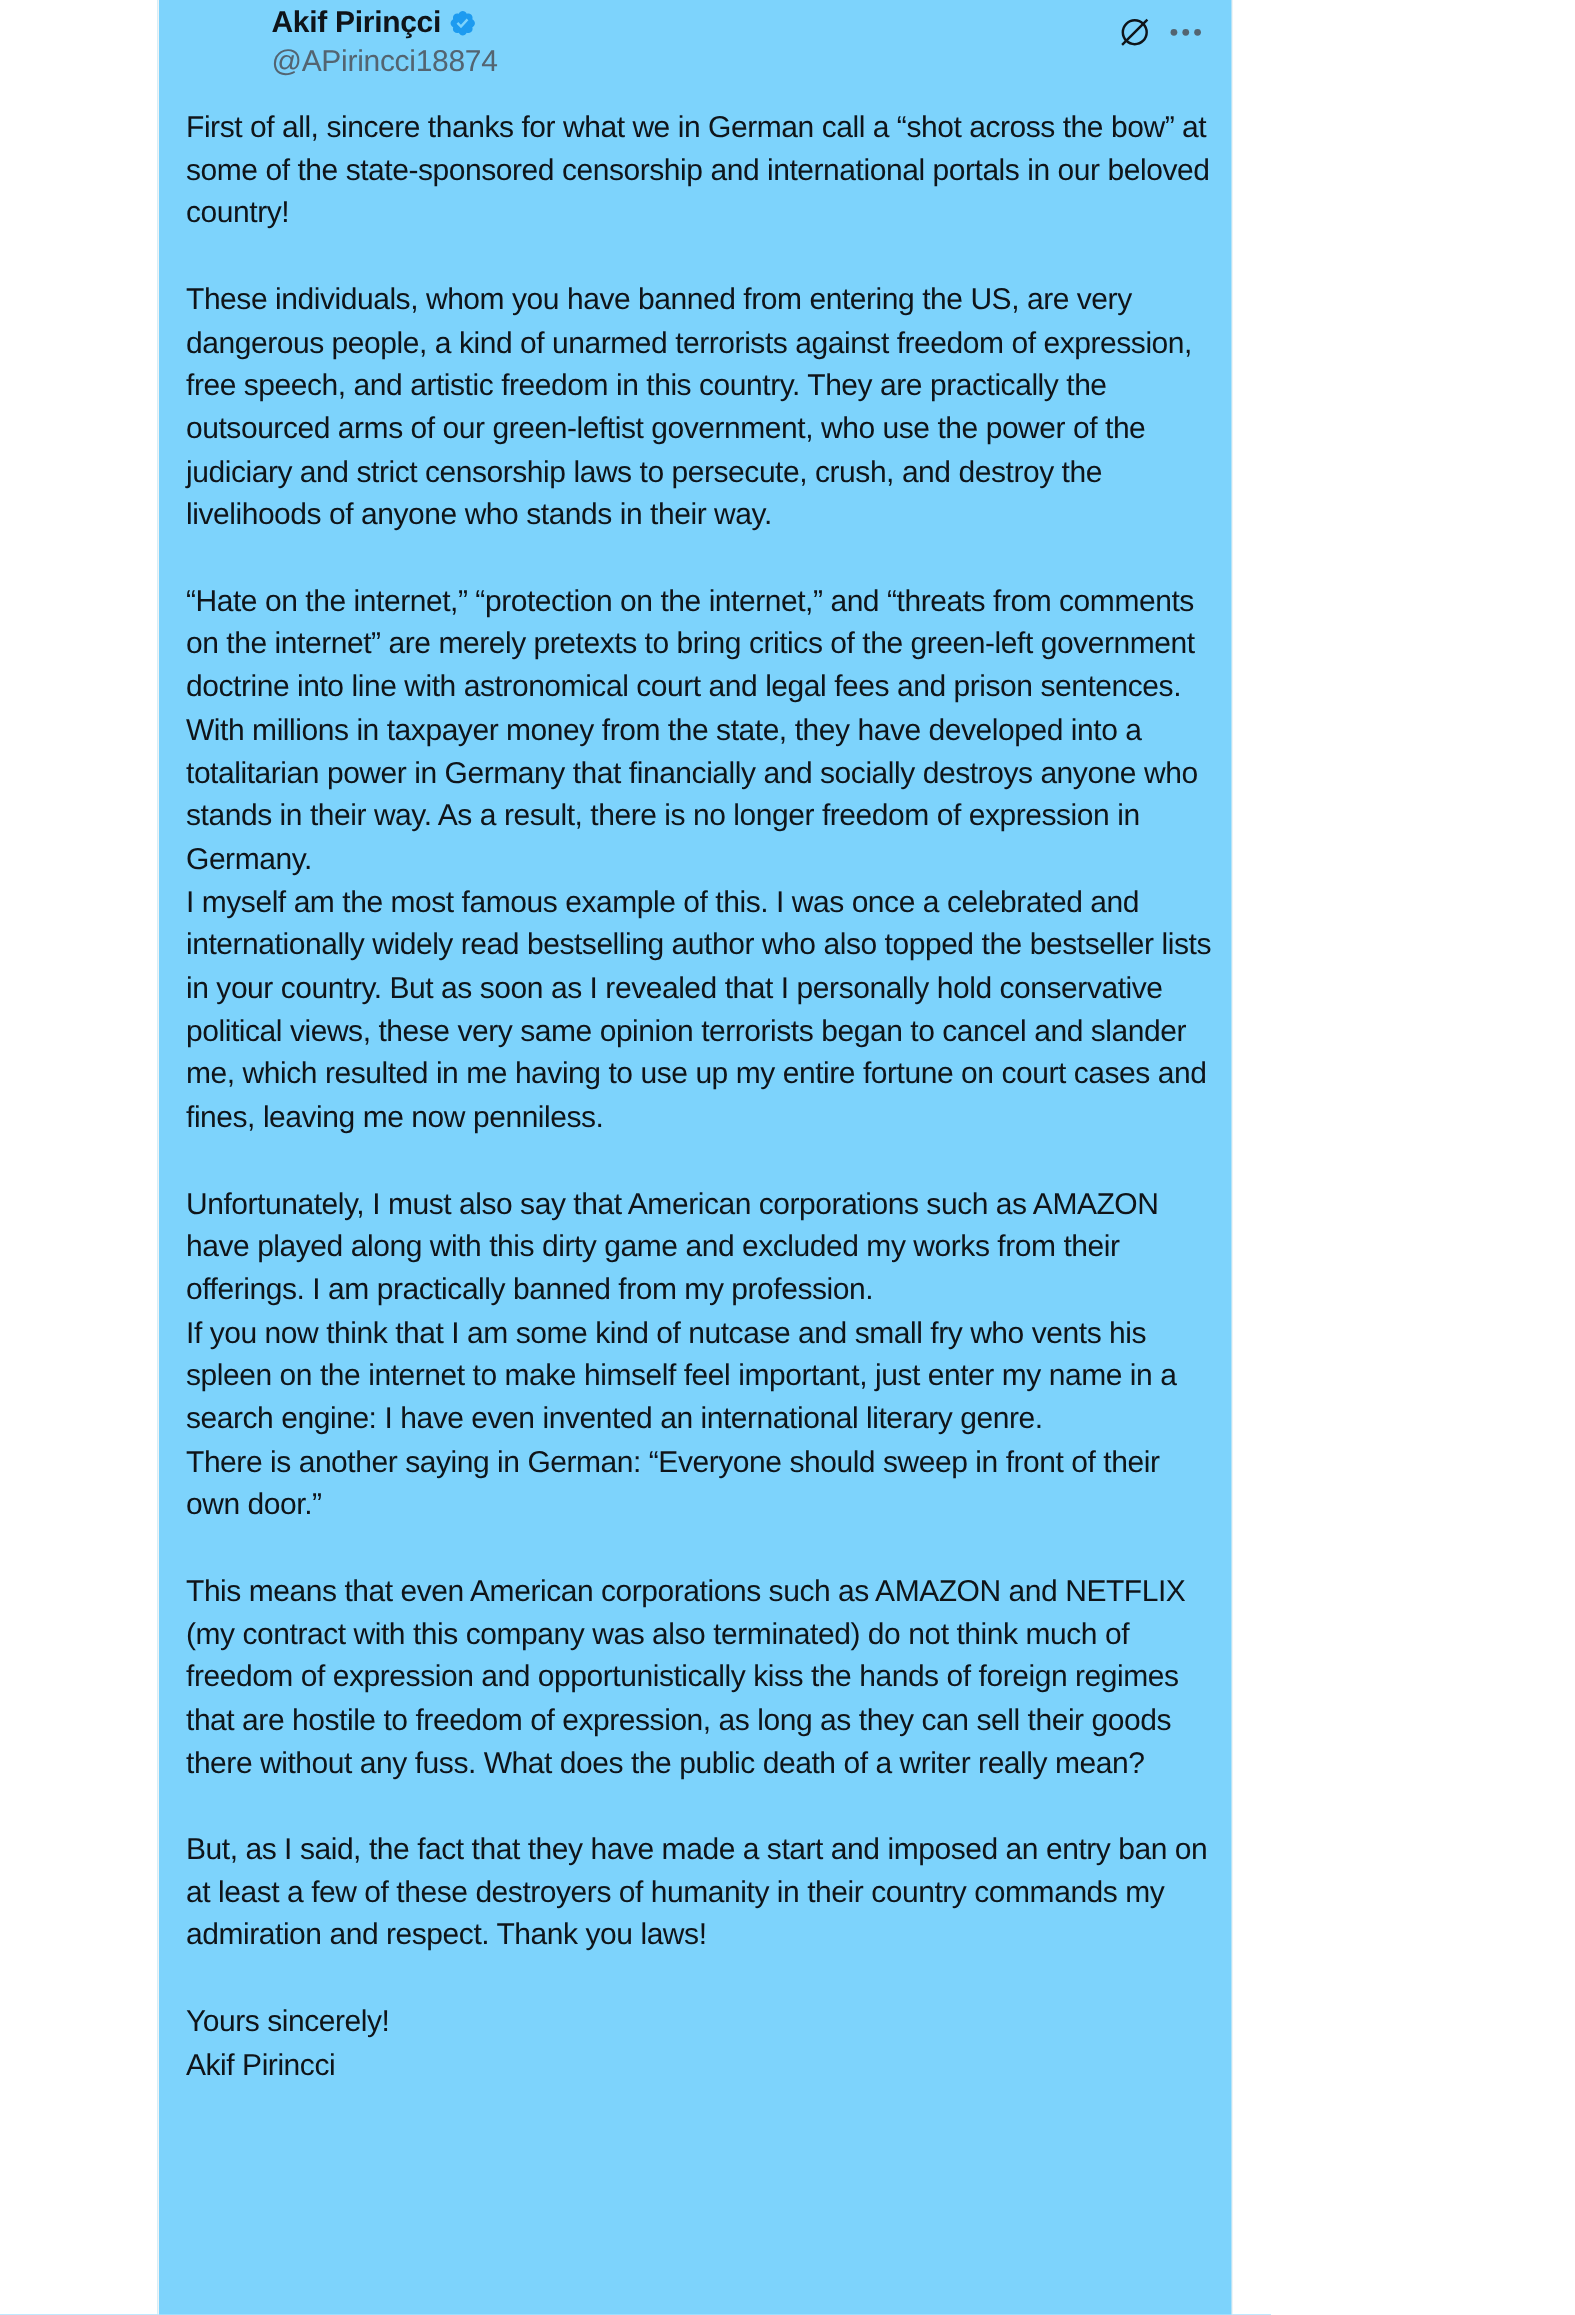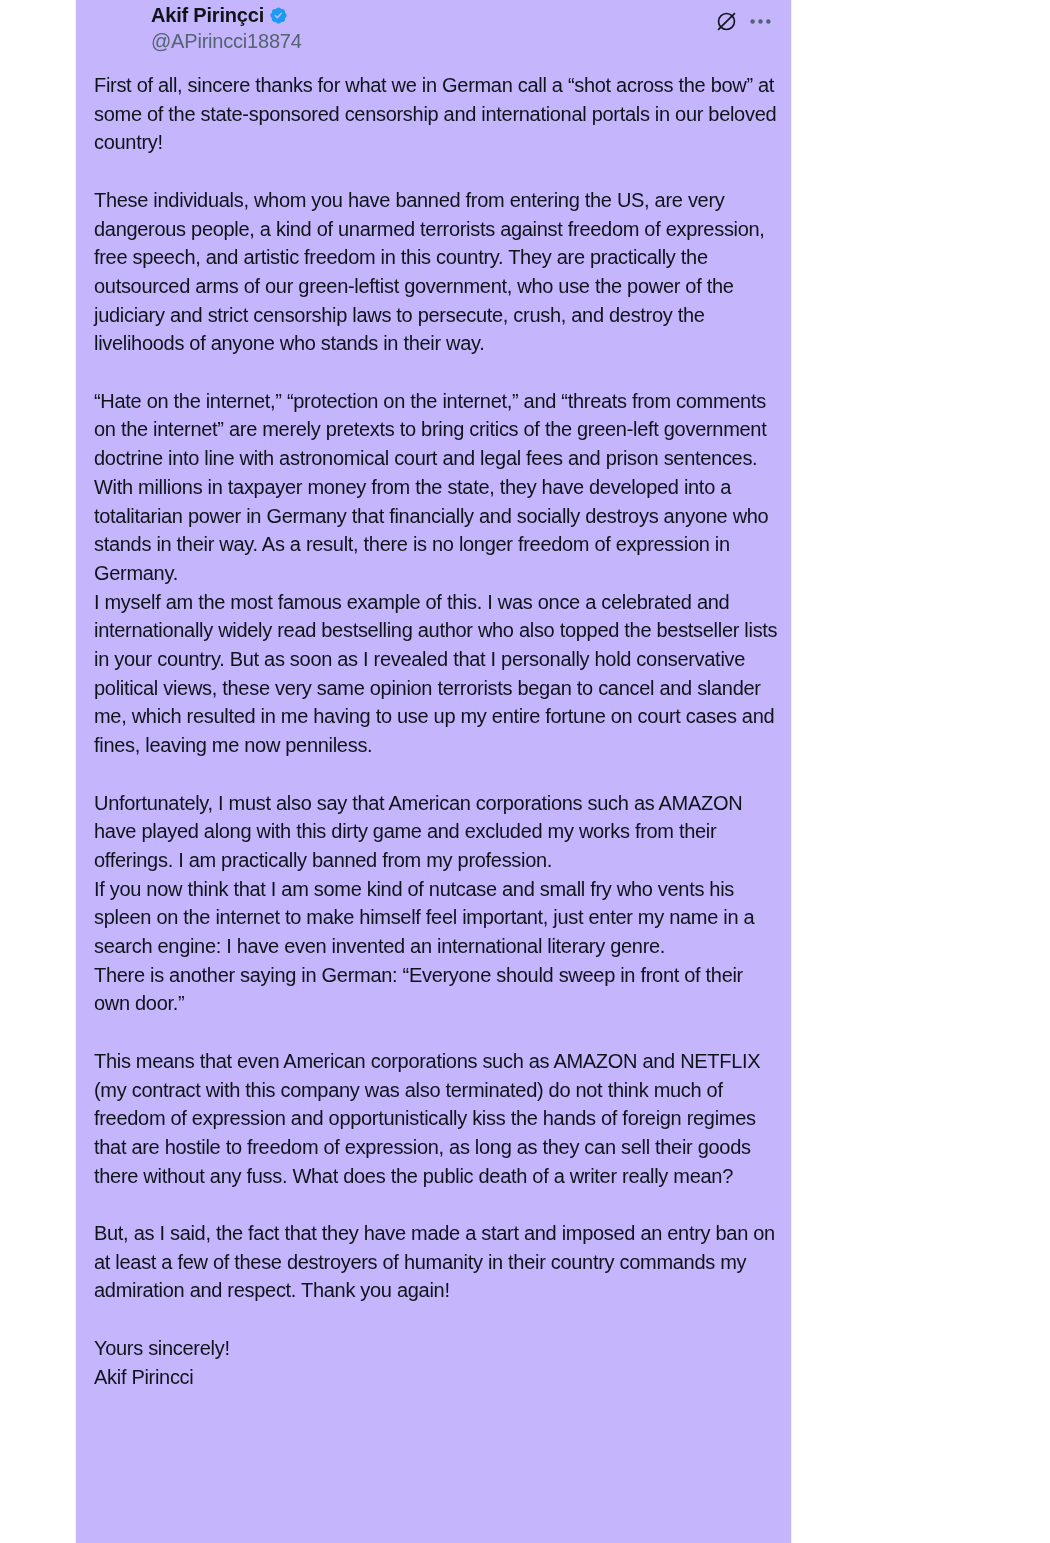--- a/index.html
+++ b/index.html
@@ -7,24 +7,24 @@
   body {
     width: 1050px;
     height: 1543px;
     background: #ffffff;
     overflow: hidden;
     font-family: "Liberation Sans", sans-serif;
     color: #0f1419;
   }
   .tweet-card {
     position: relative;
-    margin-left: 75px;
+    margin-left: 105px;
     width: 717px;
     height: 1543px;
-    background: #c4b5fd;
+    background: #7dd3fc;
     border-left: 1px solid #eff3f4;
     border-right: 1px solid #eff3f4;
   }
   .avatar {
     position: absolute;
     left: 19px;
     top: 1px;
     width: 48px;
     height: 48px;
     border-radius: 50%;
@@ -144,18 +144,18 @@
 
   <div class="tweet-text">
       <p>First of all, sincere thanks for what we in German call a “shot across the bow” at some of the state-sponsored censorship and international portals in our beloved country!</p>
       <p>These individuals, whom you have banned from entering the US, are very dangerous people, a kind of unarmed terrorists against freedom of expression, free speech, and artistic freedom in this country. They are practically the outsourced arms of our green-leftist government, who use the power of the judiciary and strict censorship laws to persecute, crush, and destroy the livelihoods of anyone who stands in their way.</p>
       <p>“Hate on the internet,” “protection on the internet,” and “threats from comments on the internet” are merely pretexts to bring critics of the green-left government doctrine into line with astronomical court and legal fees and prison sentences. With millions in taxpayer money from the state, they have developed into a totalitarian power in Germany that financially and socially destroys anyone who stands in their way. As a result, there is no longer freedom of expression in Germany.
 I myself am the most famous example of this. I was once a celebrated and internationally widely read bestselling author who also topped the bestseller lists in your country. But as soon as I revealed that I personally hold conservative political views, these very same opinion terrorists began to cancel and slander me, which resulted in me having to use up my entire fortune on court cases and fines, leaving me now penniless.</p>
       <p>Unfortunately, I must also say that American corporations such as AMAZON have played along with this dirty game and excluded my works from their offerings. I am practically banned from my profession.
 If you now think that I am some kind of nutcase and small fry who vents his spleen on the internet to make himself feel important, just enter my name in a search engine: I have even invented an international literary genre.
 There is another saying in German: “Everyone should sweep in front of their own door.”</p>
       <p>This means that even American corporations such as AMAZON and NETFLIX (my contract with this company was also terminated) do not think much of freedom of expression and opportunistically kiss the hands of foreign regimes that are hostile to freedom of expression, as long as they can sell their goods there without any fuss. What does the public death of a writer really mean?</p>
-      <p>But, as I said, the fact that they have made a start and imposed an entry ban on at least a few of these destroyers of humanity in their country commands my admiration and respect. Thank you again!</p>
+      <p>But, as I said, the fact that they have made a start and imposed an entry ban on at least a few of these destroyers of humanity in their country commands my admiration and respect. Thank you laws!</p>
       <p>Yours sincerely!
 Akif Pirincci</p>
     </div>
 
 </div>
 
 </body></html>

